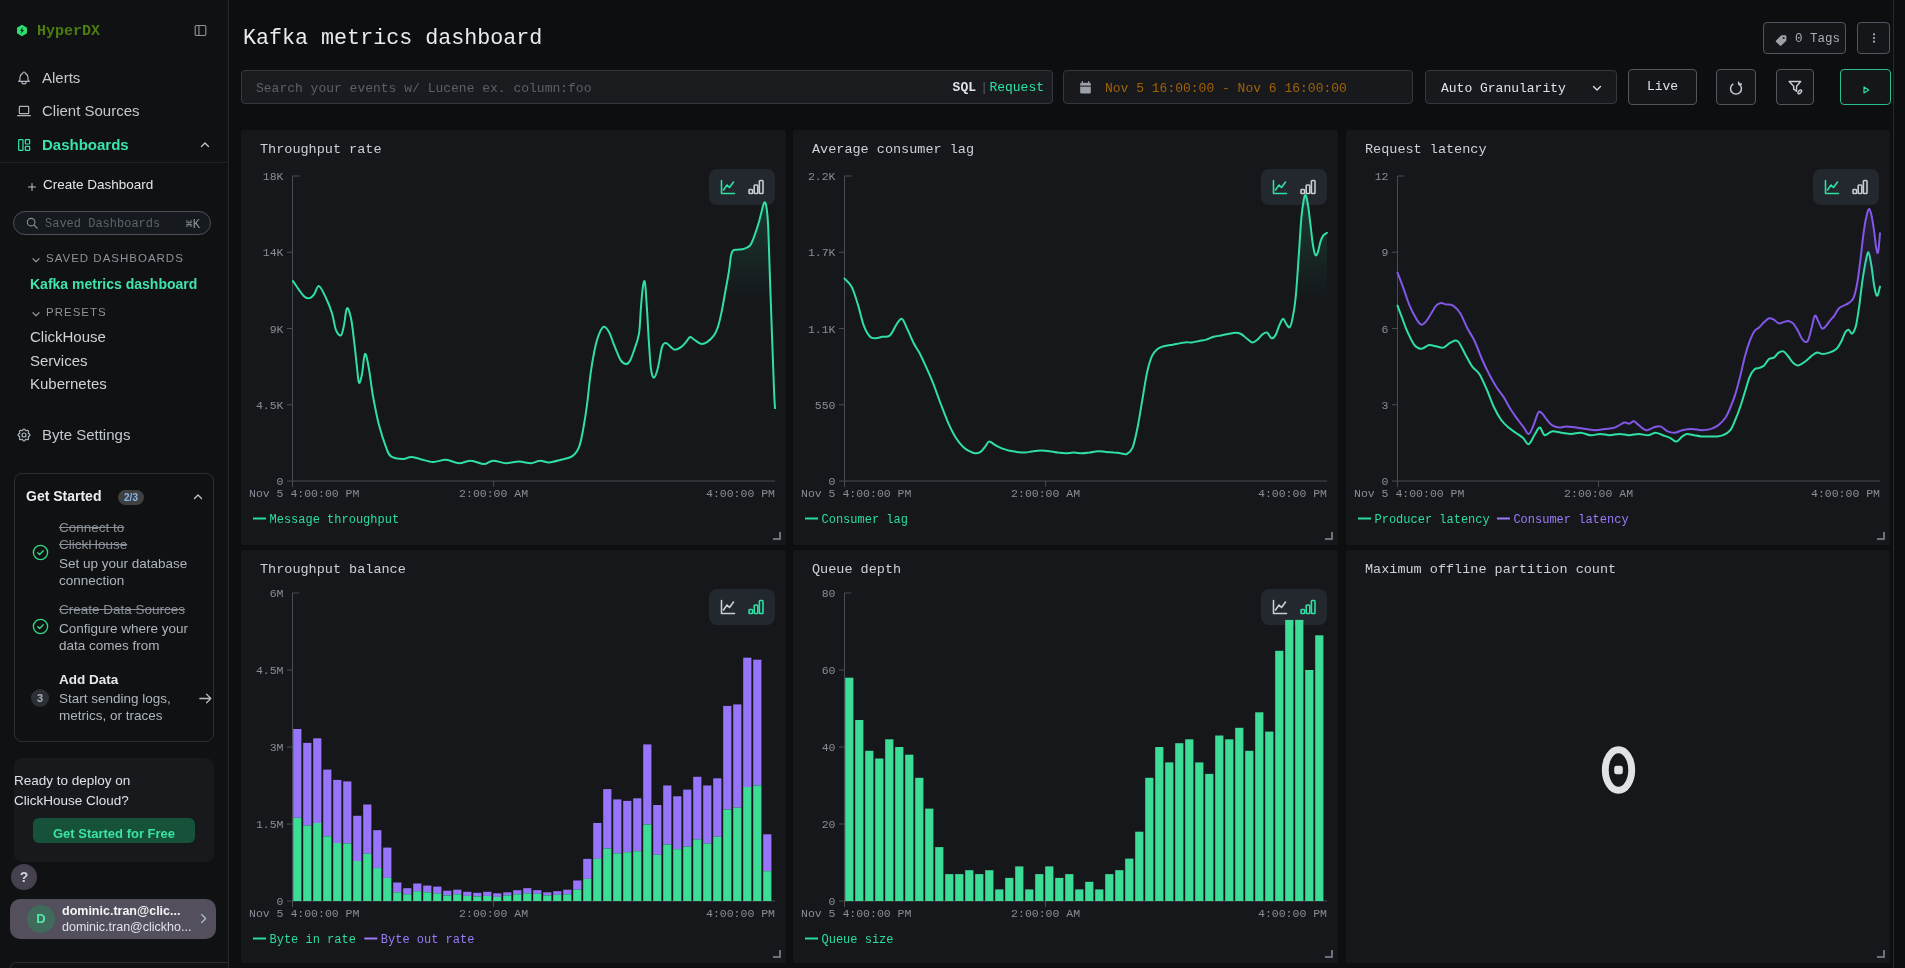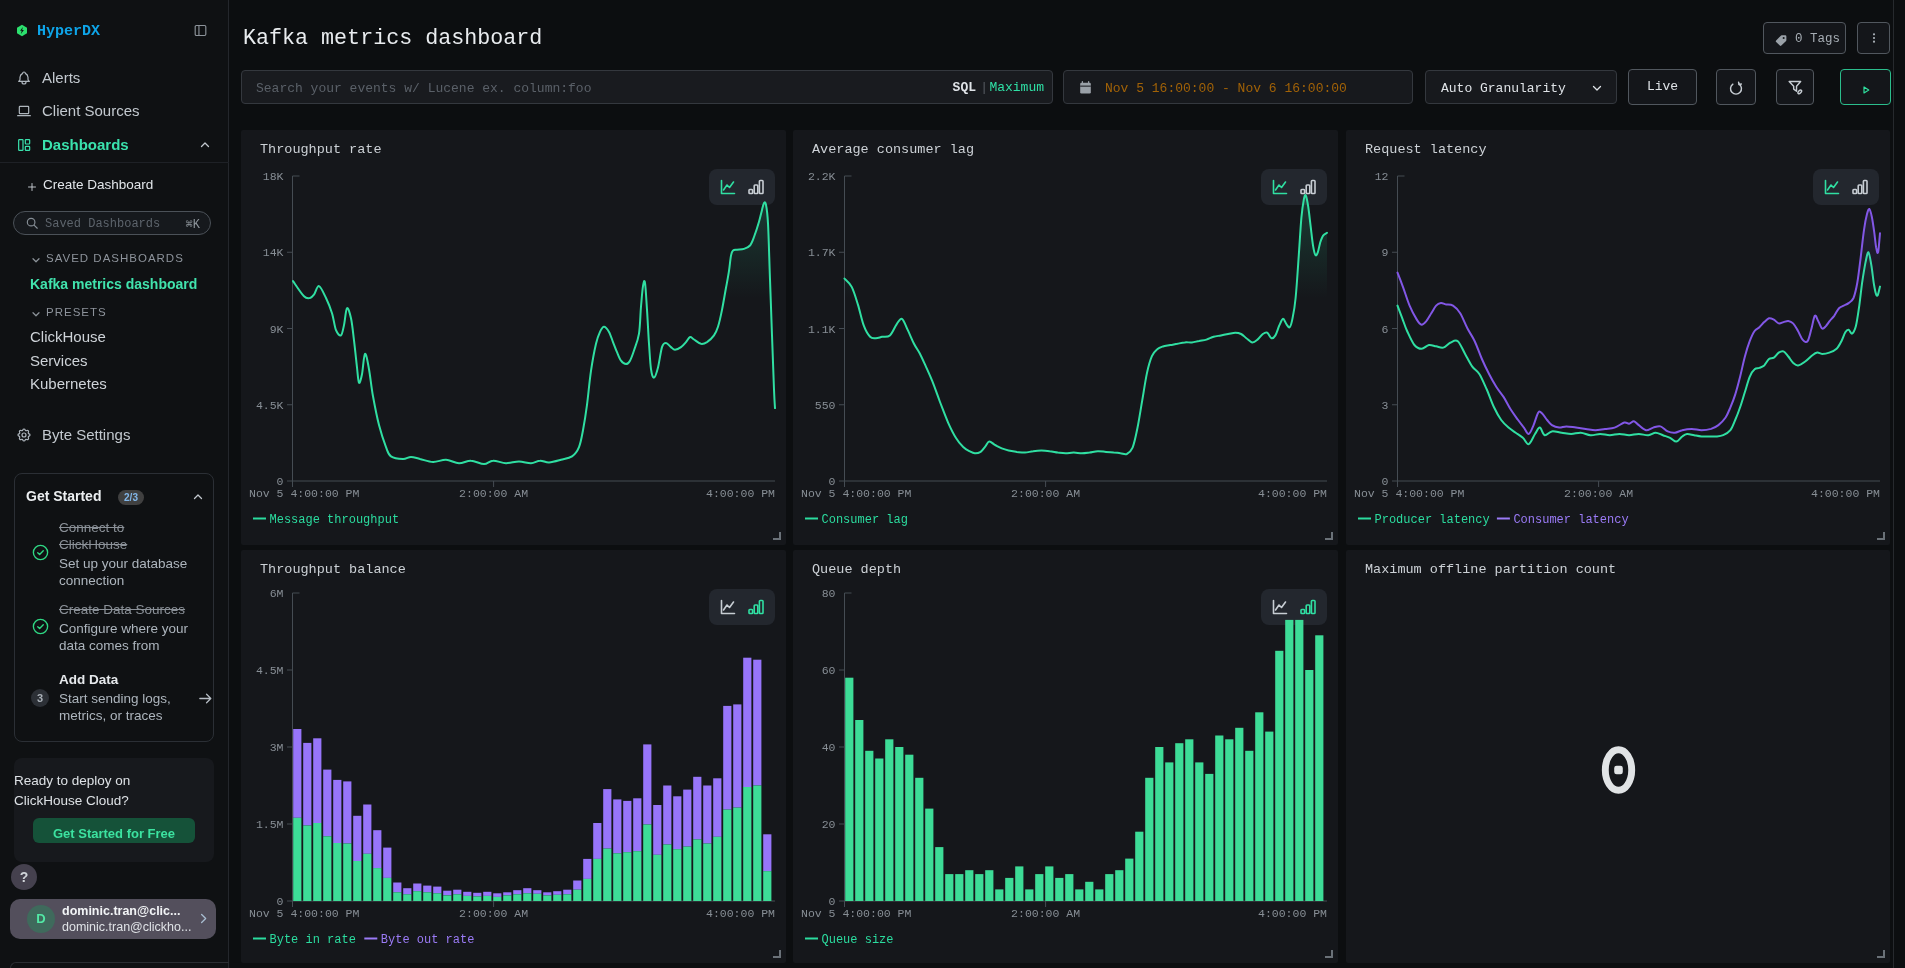--- a/index.html
+++ b/index.html
@@ -27,21 +27,21 @@
 .btn { position:absolute; border:1px solid #51575e; border-radius:4px; background:#14161a; }
 .inp { position:absolute; border:1px solid #34383e; border-radius:4px; background:#17191d; }
 </style></head>
 <body>
 
 <div id="side">
   <div class="abs" style="left:16px;top:24px"><svg width="12" height="14" viewBox="0 0 24 26">
         <path d="M12 0.5l10 5.8v11.4l-10 5.8-10-5.8V6.3z" fill="#2ce06e"></path>
         <path d="M13.8 5l-5.6 7.6h3.3l-1.8 6.6 6.1-8.3h-3.5z" fill="#101214"></path>
       </svg></div>
-  <div class="abs mono" style="left:37px;top:23px;font-size:15px;font-weight:bold;color:#0ea5e9">HyperDX</div>
+  <div class="abs mono" style="left:37px;top:23px;font-size:15px;font-weight:bold;color:#4d7c0f">HyperDX</div>
   <div class="abs" style="left:193px;top:23px"><svg width="15" height="15" viewBox="0 0 24 24" fill="none" stroke="#8d949b" stroke-width="1.8" stroke-linecap="round">
         <rect x="3.5" y="4" width="17" height="16" rx="2"></rect>
         <path d="M9.5 4v16"></path>
       </svg></div>
 
   <div class="navic" style="top:70px"><svg width="16" height="16" viewBox="0 0 24 24" fill="none" stroke="#aeb6bd" stroke-width="1.8" stroke-linecap="round" stroke-linejoin="round">
         <path d="M10 5a2 2 0 1 1 4 0a7 7 0 0 1 4 6v3a4 4 0 0 0 2 3h-16a4 4 0 0 0 2-3v-3a7 7 0 0 1 4-6"></path>
         <path d="M9 17v1a3 3 0 0 0 6 0v-1"></path>
       </svg></div>
     <div class="nav" style="top:69px">Alerts</div>
@@ -152,21 +152,21 @@
         <circle cx="12" cy="6.5" r="1.6"></circle>
         <circle cx="12" cy="12" r="1.6"></circle>
         <circle cx="12" cy="17.5" r="1.6"></circle>
       </svg></span>
   </div>
 
 <div class="inp" style="left:241px;top:70px;width:812px;height:34px;background:#191b1f">
   <span class="abs mono" style="left:14px;top:10px;font-size:13px;color:#5a6068">Search your events w/ Lucene ex. column:foo</span>
   <span class="abs mono" style="right:76px;top:9px;font-size:13px;font-weight:bold;color:#dfe3e7">SQL</span>
   <span class="abs mono" style="right:64px;top:9px;font-size:13px;color:#555b62">|</span>
-  <span class="abs mono" style="right:8px;top:9px;font-size:13px;color:#2fe0a5">Maximum</span>
+  <span class="abs mono" style="right:8px;top:9px;font-size:13px;color:#2fe0a5">Request</span>
 </div>
 <div class="inp" style="left:1063px;top:70px;width:350px;height:34px">
   <span class="abs" style="left:14px;top:9px"><svg width="15" height="15" viewBox="0 0 24 24" fill="#9aa1a8">
         <path d="M7 2.5v3M17 2.5v3" stroke="#9aa1a8" stroke-width="2" stroke-linecap="round"></path>
         <rect x="3.5" y="4.5" width="17" height="17" rx="2"></rect>
         <rect x="3.5" y="9" width="17" height="1.6" fill="#14161a"></rect>
       </svg></span>
   <span class="abs mono" style="left:41px;top:10px;font-size:13px;color:#a16207">Nov 5 16:00:00 - Nov 6 16:00:00</span>
 </div>
 <div class="inp" style="left:1425px;top:70px;width:192px;height:34px">

